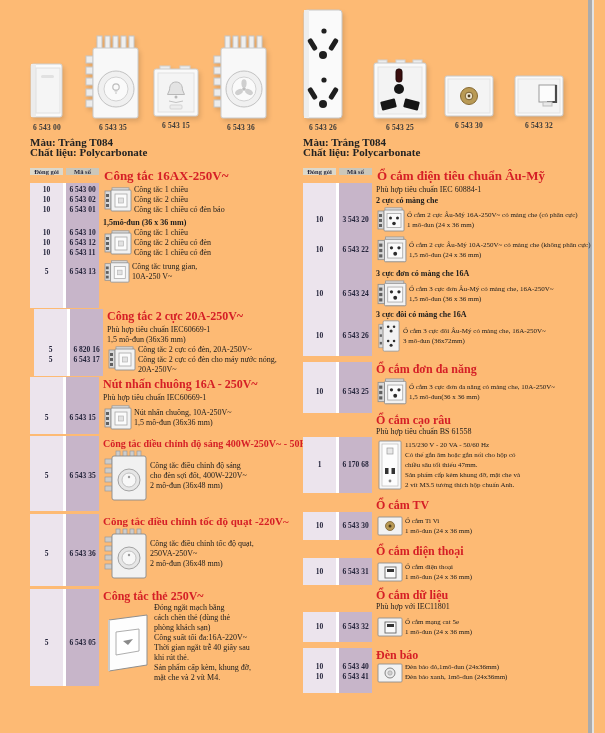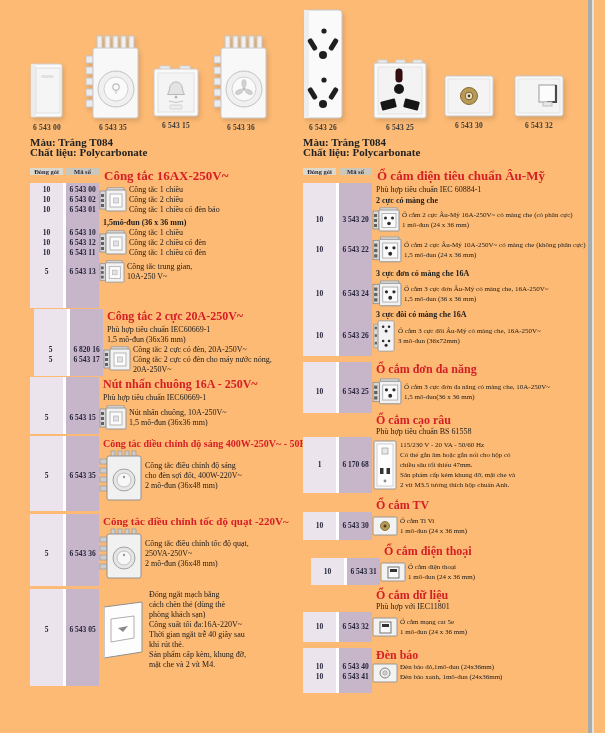--- a/index.html
+++ b/index.html
@@ -26,21 +26,21 @@
   .ttl{margin-left:5px;color:#d51f26;font-weight:bold;font-size:13px;display:flex;align-items:center;white-space:nowrap;}
 
   
   .sec{position:absolute;width:270px;}
   .rsec{width:289px;}
   .blk{background:linear-gradient(to right,#ece4ed 0,#ece4ed 33px,#ffffff 33px,#ffffff 36px,#c7b5c9 36px,#c7b5c9 69px,transparent 69px);}
   .row{display:flex;font-size:8px;line-height:10px;}
   .vc{align-items:center;}
   .q,.c{width:33px;flex:none;text-align:center;font-weight:bold;font-size:7.5px;color:#24243a;}
   .q div,.c div{line-height:10px;}
-  .d{flex:1;display:flex;}
+  .d{flex:1;padding-left:5px;display:flex;}
   .lines{margin-left:2px;}
   .lines>div{line-height:10px;}
   .note{margin-left:73px;font-size:8px;line-height:10px;}
   .sub{margin-left:73px;font-size:8px;font-weight:bold;line-height:11px;}
   .rtitle{margin-left:73px;color:#d51f26;font-weight:bold;line-height:13px;white-space:nowrap;}.t12{font-size:12px;}.t11{font-size:11px;}.t10{font-size:10px;}
   .f7 .lines>div,.f7.note{font-size:7px;}
   .micon{flex:none;}
   .pad2{padding-top:2px;}.pad1{padding-top:1px;}
   .mt2{margin-top:2px;}
 
@@ -50,21 +50,21 @@
   #ls1{left:30px;top:183px;}  #ls1 .blk{height:123px;}
   #ls2{left:34px;top:309px;}  #ls2 .blk{height:66px;}
   #ls3{left:30px;top:377px;}  #ls3 .blk{height:56px;}
   #ls4{left:30px;top:436px;}  #ls4 .blk{height:74px;}
   #ls5{left:30px;top:514px;}  #ls5 .blk{height:71px;}
   #ls6{left:30px;top:589px;}  #ls6 .blk{height:96px;}
   #rs1{left:303px;top:183px;} #rs1 .blk{height:171px;}
   #rs2{left:303px;top:362px;} #rs2 .blk{height:50px;}
   #rs3{left:303px;top:414px;} #rs3 .blk{height:56px;}
   #rs4{left:303px;top:499px;} #rs4 .blk{height:28px;}
-  #rs5{left:311px;top:545px;} #rs5 .blk{height:27px;}
+  #rs5{left:303px;top:545px;} #rs5 .blk{height:27px;}
   #rs6{left:303px;top:589px;} #rs6 .blk{height:30px;}
   #rs7{left:303px;top:648px;} #rs7 .blk{height:44px;}
 </style>
 </head>
 <body>
 
 <svg width="0" height="0" style="position:absolute" aria-hidden="true">
   <defs>
     <symbol id="sym-mod" viewBox="0 0 28 26">
       <rect x="1" y="4" width="6" height="18" fill="#d8d8d8" stroke="#909090" stroke-width="0.8"></rect>
@@ -458,20 +458,21 @@
             <div>250VA-250V~</div>
             <div>2 mô-đun (36x48 mm)</div>
           </div>
         </div>
       </div>
     </div>
   </div>
 
   <div class="sec" id="ls6">
     <div class="blk pad1">
+      <div class="rtitle t12">Công tắc thẻ 250V~</div>
       <div class="row vc">
         <div class="q">5</div>
         <div class="gp"></div>
         <div class="c">6 543 05</div>
         <div class="d" style="align-items:center">
           <svg class="micon" width="48" height="62">
               <use href="#sym-card"></use>
             </svg>
           <div class="lines">
             <div>Đóng ngắt mạch bằng</div>

